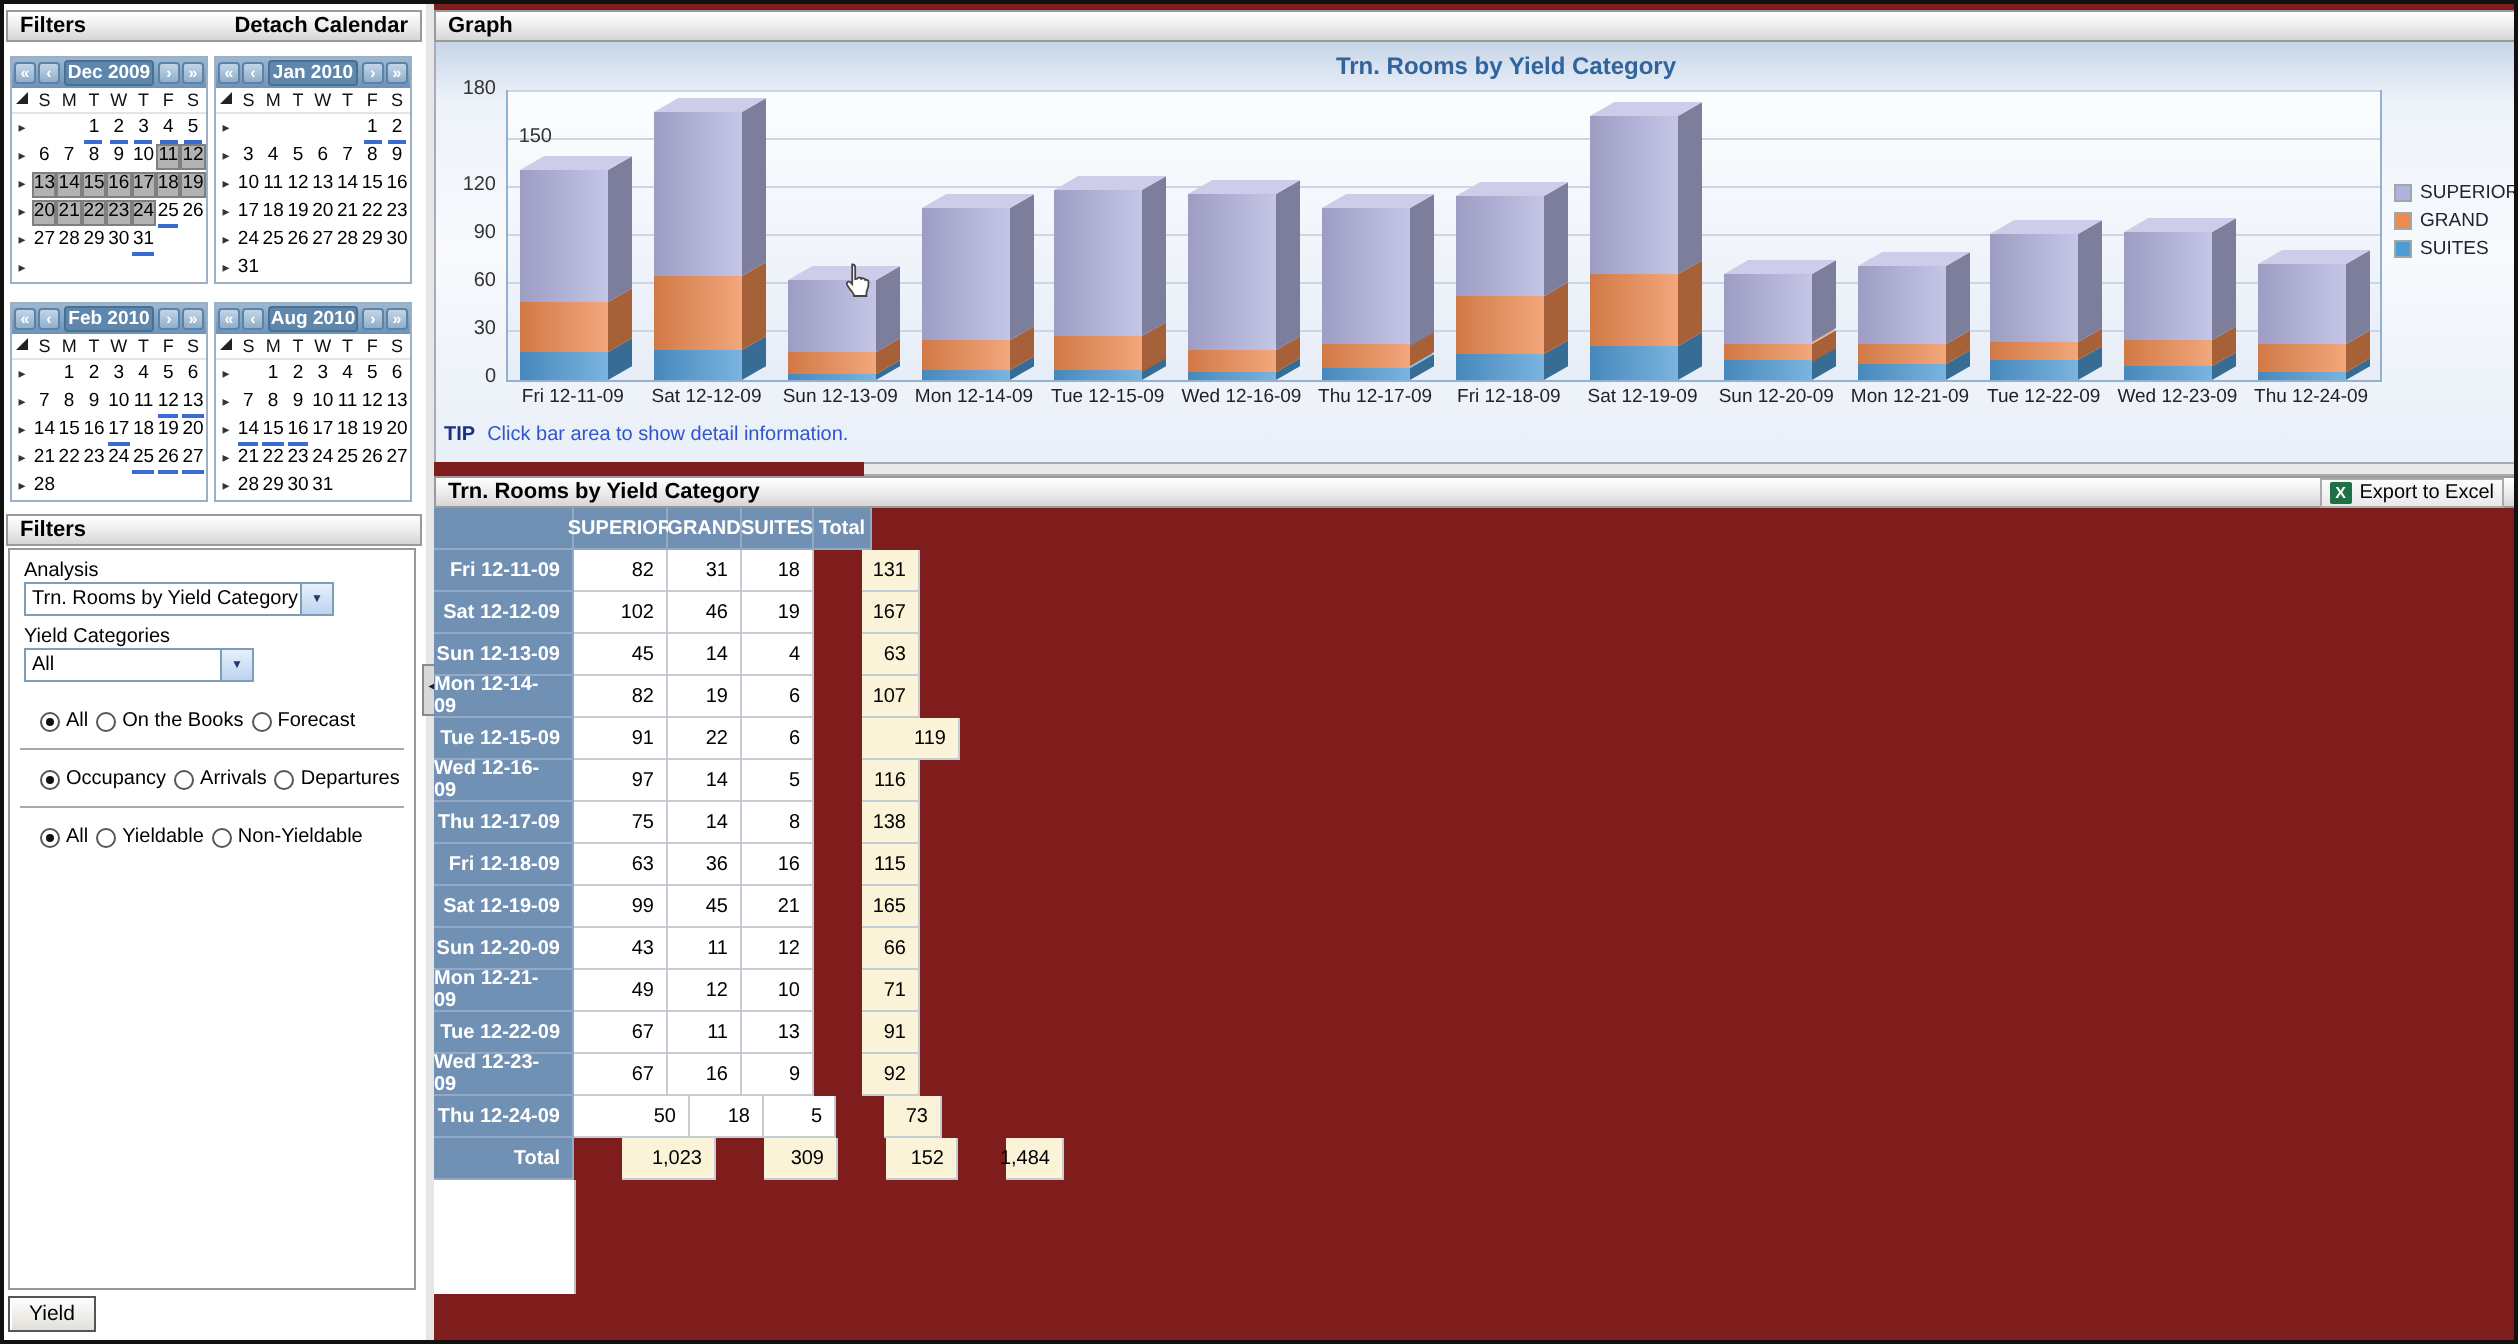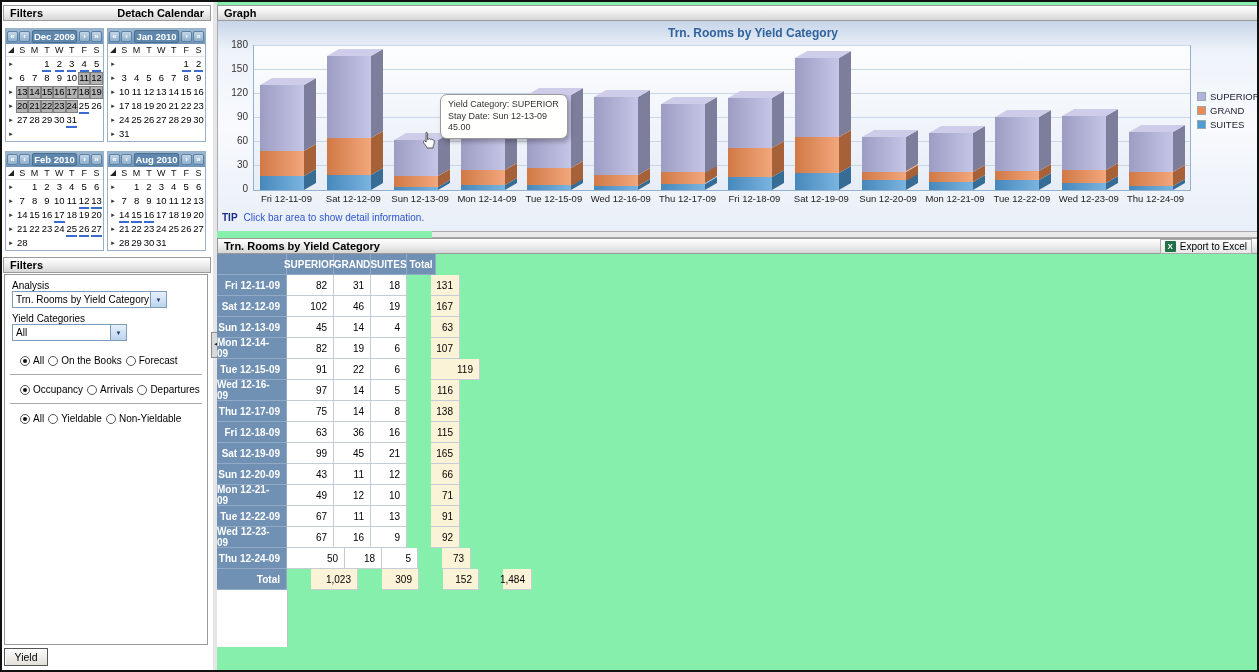--- a/index.html
+++ b/index.html
@@ -56,21 +56,21 @@
   .searchbtn{position:absolute;left:2px;top:646px;width:44px;height:18px;font-size:10.5px;
              font-family:"Liberation Sans",sans-serif;background:linear-gradient(#fdfdfd,#e2e0d8);
              border:1px solid #555;box-shadow:inset 1px 1px 0 #fff;cursor:pointer;}
   
   .vsplit{position:absolute;left:211px;top:0;width:4px;height:668px;background:#e6e6e6;cursor:col-resize;}
   .vhandle{position:absolute;left:-2px;top:330px;width:8px;height:24px;background:#d9d9d9;border:1px solid #8a8a8a;
            font-size:6px;line-height:22px;text-align:center;color:#222;}
   .hsplit{position:absolute;left:215px;top:229px;width:1042px;height:7px;background:#e9e9e9;
           border-top:1px solid #aaa;border-bottom:1px solid #aaa;box-sizing:border-box;cursor:row-resize;}
   
-  .mainpanel{position:absolute;left:215px;top:0;width:1042px;height:668px;background:#86efac;}
+  .mainpanel{position:absolute;left:215px;top:0;width:1042px;height:668px;background:#7f1d1d;}
   .g-hdr{left:0;top:3px;width:1042px;}
   .chartregion{position:absolute;left:0;top:19px;width:1042px;height:210px;
       background:linear-gradient(180deg,#c7d5e8 0%,#eef3fa 14%,#f8fafd 50%,#e9eff8 100%);
       border-left:1px solid #aab;overflow:hidden;}
   .charttitle{position:absolute;left:35px;width:1000px;top:5px;text-align:center;font-weight:bold;font-size:12px;}
   .plot{position:absolute;left:35px;top:24px;width:936px;height:144px;border:1px solid #93b2d2;
         background:linear-gradient(#fcfdfe,#e7edf7);}
   .gridline{position:absolute;left:0;width:100%;height:1px;background:#c9d6e8;}
   .ytick{position:absolute;left:0;width:30px;text-align:right;font-size:10px;color:#333;}
   .xtick{position:absolute;top:172px;text-align:center;font-size:9.5px;color:#222;white-space:nowrap;}
@@ -634,37 +634,32 @@
           </div>
           <div class="legrow">
             <span class="legsw" style="background: rgb(238, 138, 80);"></span>
             <span class="leglbl">GRAND</span>
           </div>
           <div class="legrow">
             <span class="legsw" style="background: rgb(79, 155, 213);"></span>
             <span class="leglbl">SUITES</span>
           </div>
         </div>
-      <div class="tooltip">
-        <div>Yield Category: SUPERIOR</div>
-        <div>Stay Date: Sun 12-13-09</div>
-        <div>45.00</div>
-      </div>
       <svg class="cursorsvg" width="17" height="20" viewBox="0 0 17 20">
         <path d="M6.1 1.2 C7 1.2 7.6 1.9 7.6 2.8 L7.6 8.6 L8.5 8.4 C8.7 7.6 10.3 7.5 10.6 8.4 C11.1 7.9 12.4 8.1 12.6 9 C13.2 8.7 14.3 9.1 14.3 10.2 C14.3 12.2 13.9 13.4 13.4 14.6 C13.1 15.4 13.2 17 13.2 17 L7 17 C7 17 6.8 15.8 6.1 15 C5 13.6 3.4 11.8 3.4 10.8 C3.4 9.8 4.7 9.5 5.3 10.2 L6.1 11.1 Z" fill="#fff" stroke="#444" stroke-width="0.9"></path>
       </svg>
       <div class="tipline">
         <span class="tipword">TIP</span><span class="tiptext">Click bar area to show detail information.</span>
       </div>
     <div class="ytick" style="top: 162px;">0</div>
         <div class="ytick" style="top: 138px;">30</div>
         <div class="ytick" style="top: 114px;">60</div>
         <div class="ytick" style="top: 90px;">90</div>
         <div class="ytick" style="top: 66px;">120</div>
-        <div class="ytick" style="top: 42px;">150</div>
+        <div class="ytick" style="top: 42px; margin-left: 28px;">150</div>
         <div class="ytick" style="top: 18px;">180</div>
         <div class="xtick" style="left: 35px; width: 66.8571px;">Fri 12-11-09</div>
         <div class="xtick" style="left: 101.857px; width: 66.8571px;">Sat 12-12-09</div>
         <div class="xtick" style="left: 168.714px; width: 66.8571px;">Sun 12-13-09</div>
         <div class="xtick" style="left: 235.571px; width: 66.8571px;">Mon 12-14-09</div>
         <div class="xtick" style="left: 302.429px; width: 66.8571px;">Tue 12-15-09</div>
         <div class="xtick" style="left: 369.286px; width: 66.8571px;">Wed 12-16-09</div>
         <div class="xtick" style="left: 436.143px; width: 66.8571px;">Thu 12-17-09</div>
         <div class="xtick" style="left: 503px; width: 66.8571px;">Fri 12-18-09</div>
         <div class="xtick" style="left: 569.857px; width: 66.8571px;">Sat 12-19-09</div>

